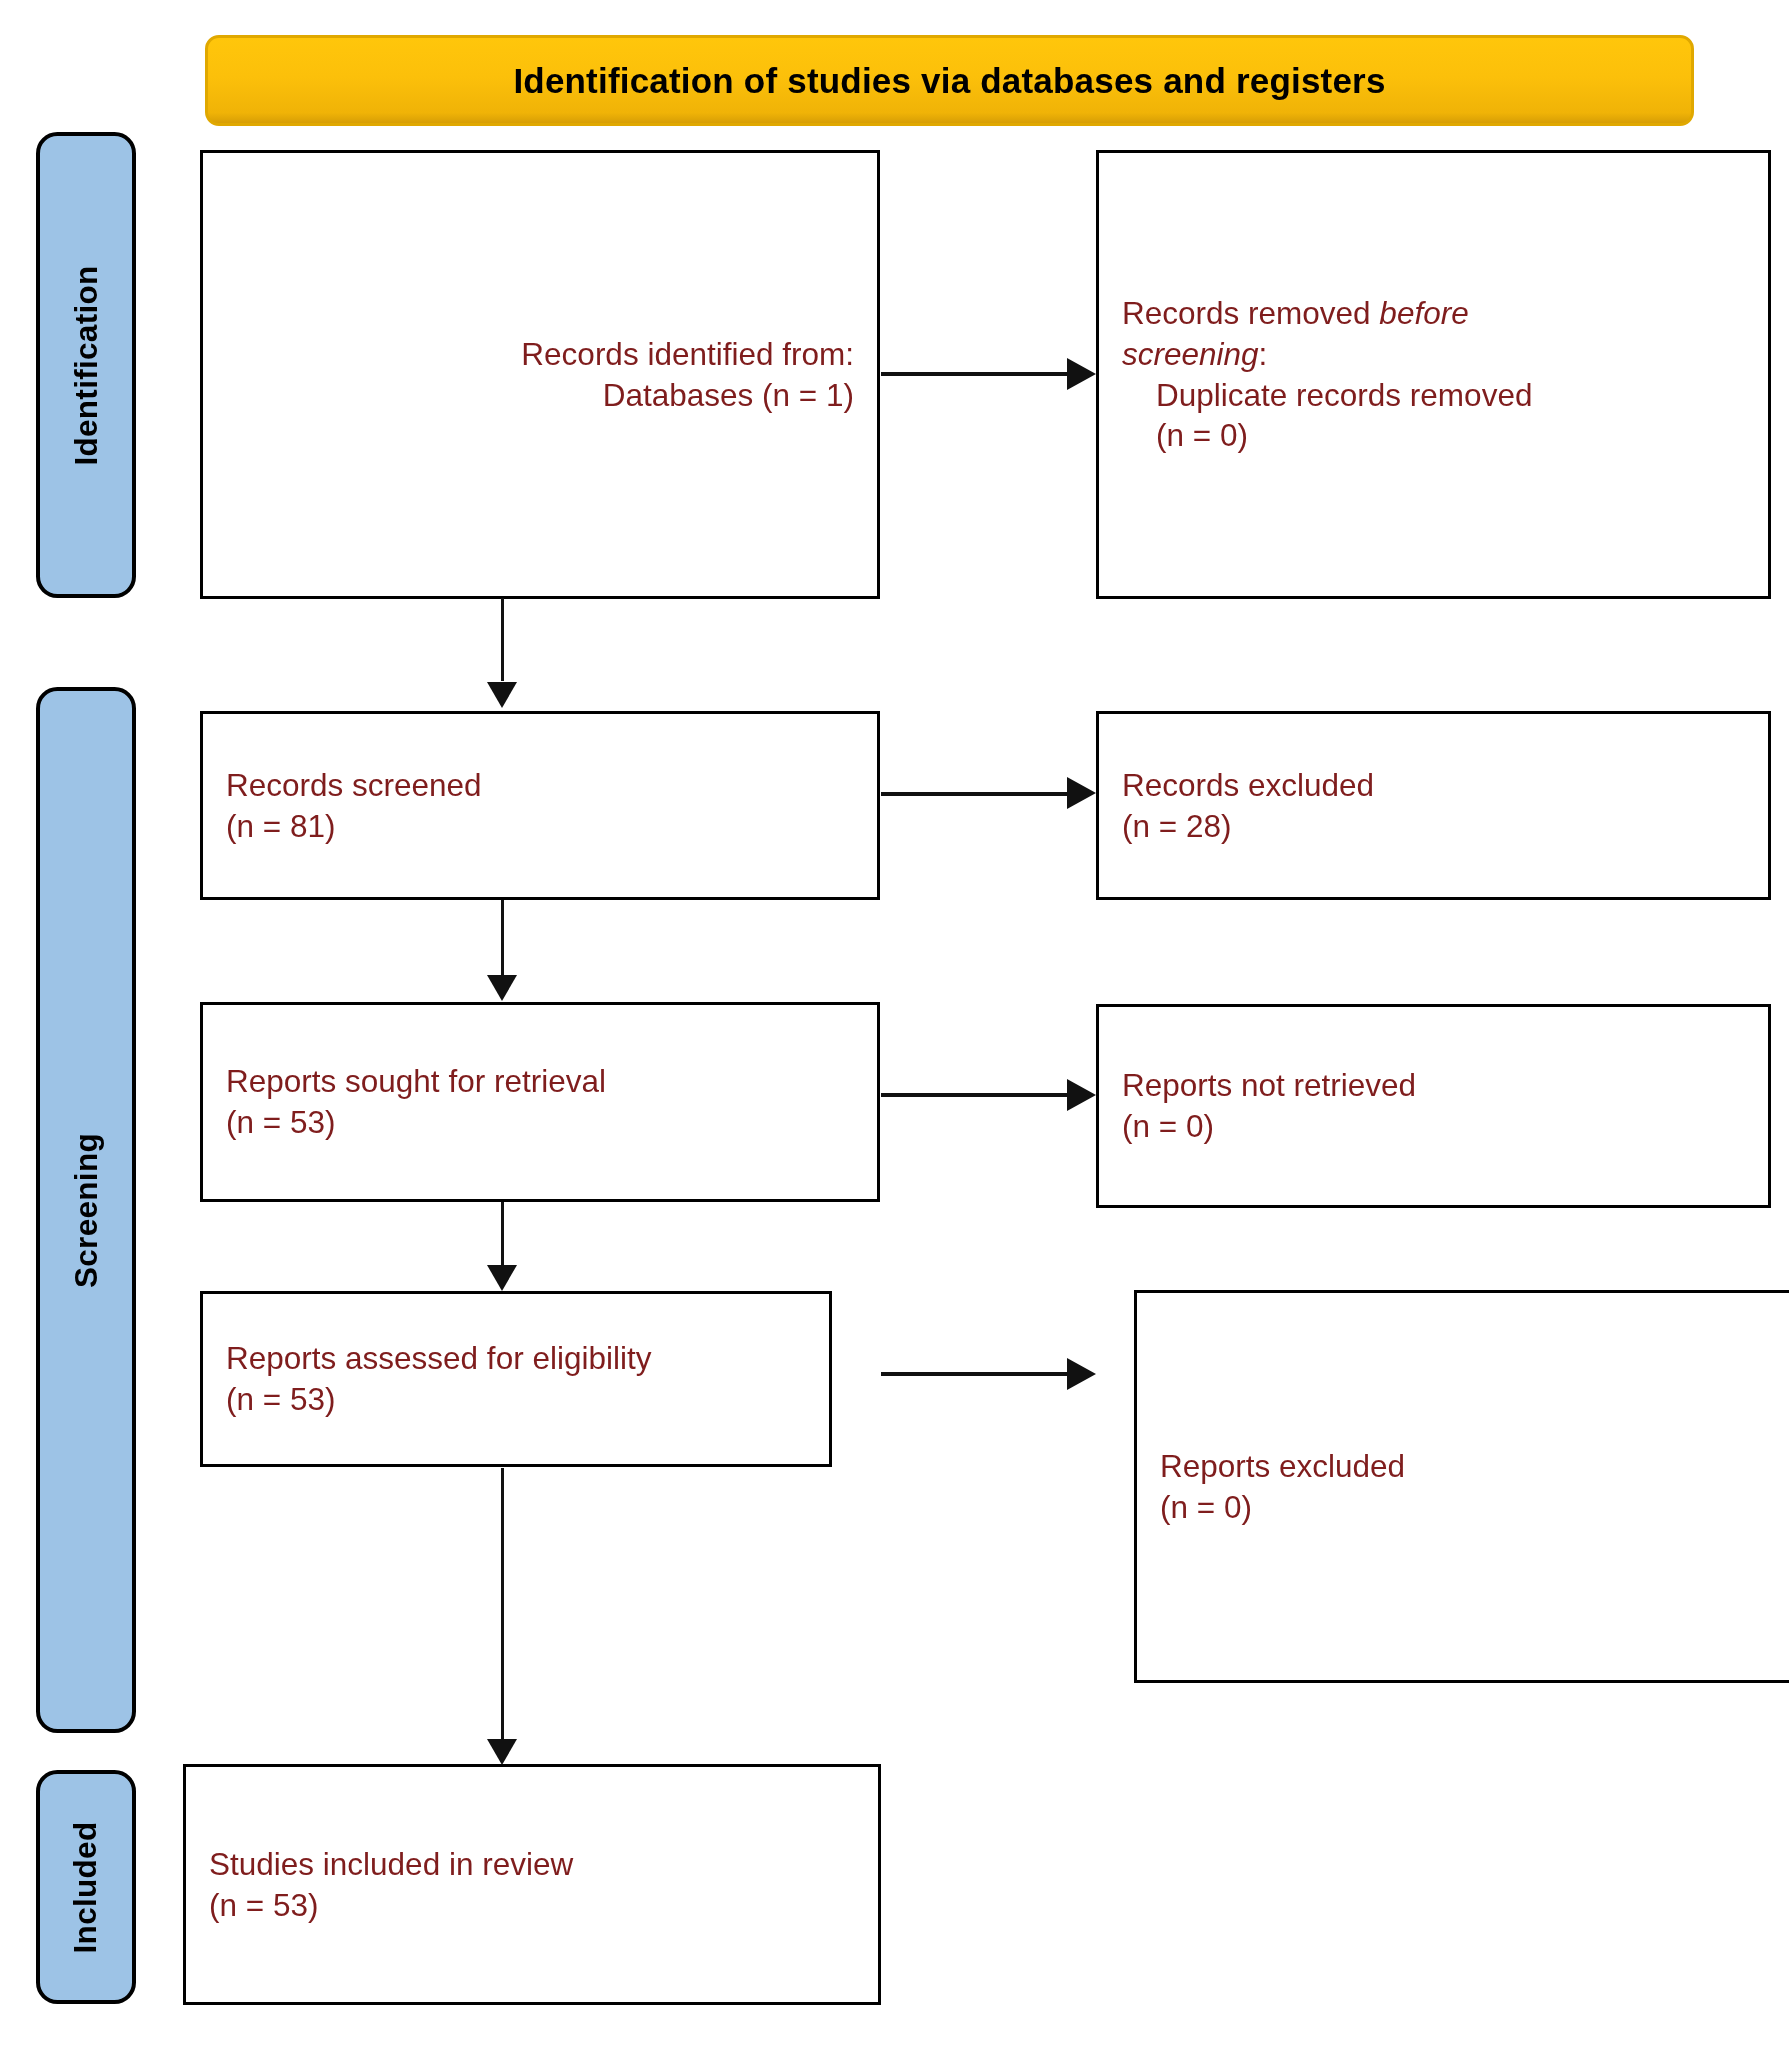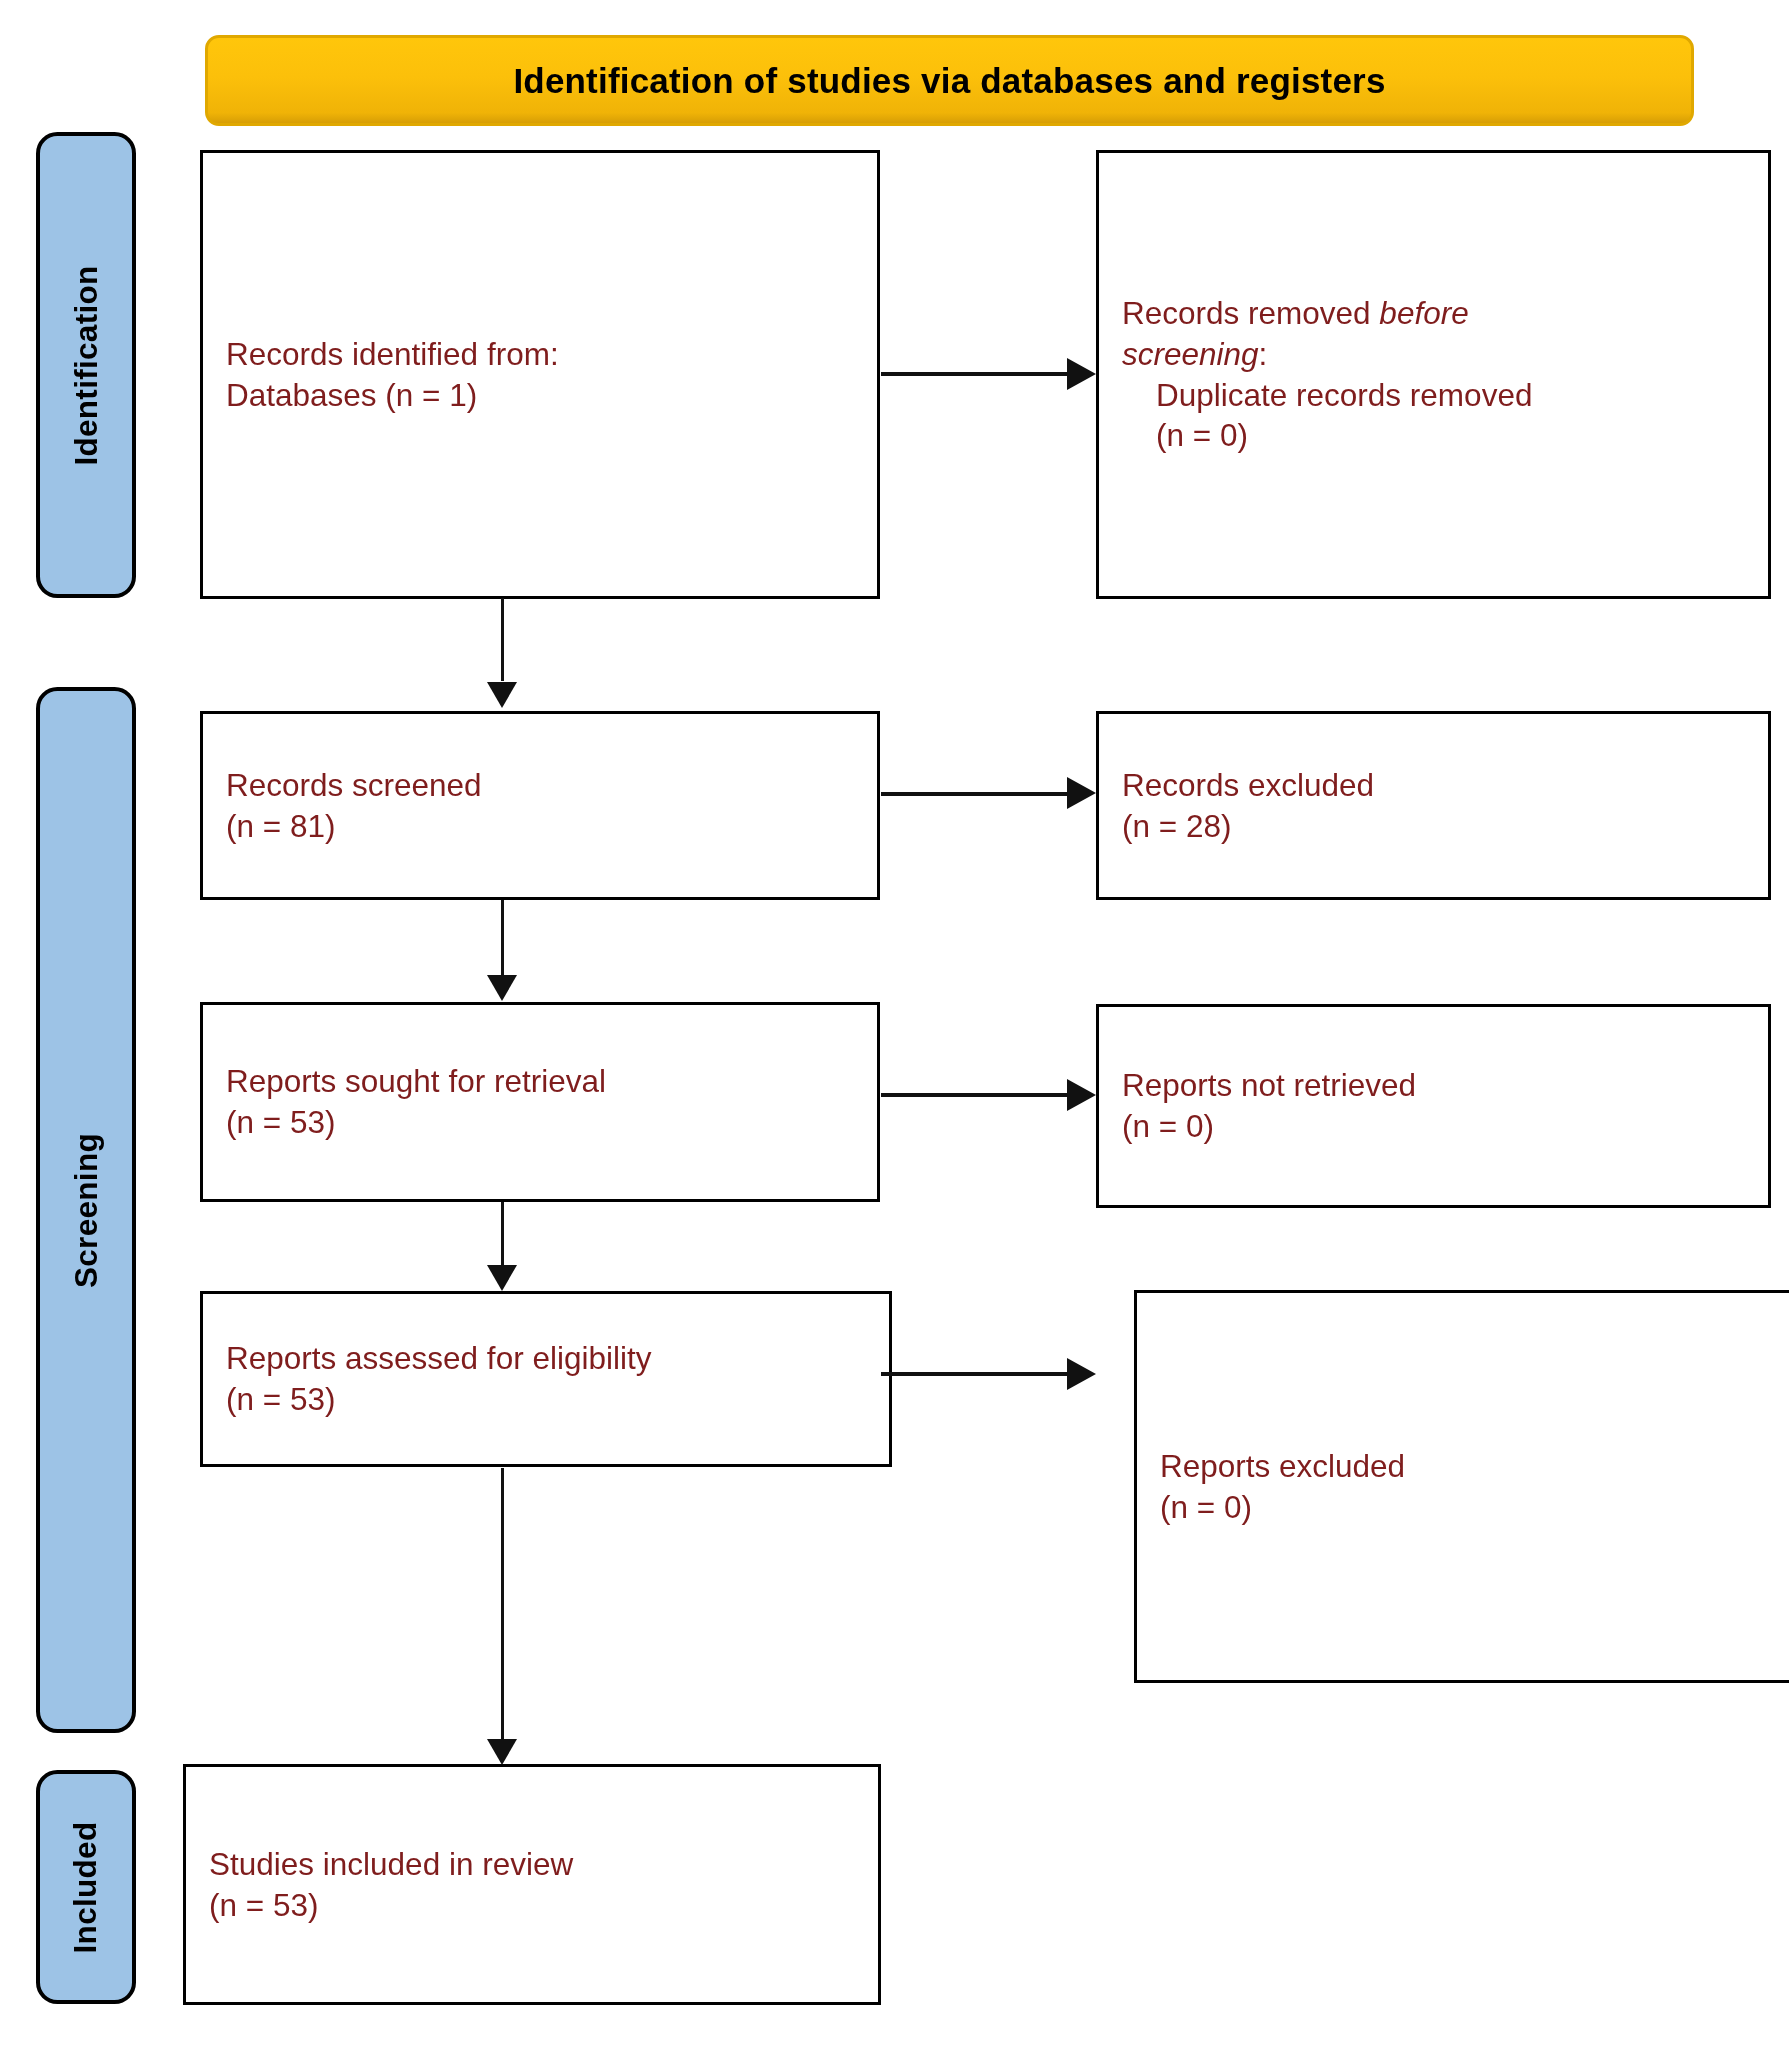--- a/index.html
+++ b/index.html
@@ -80,30 +80,30 @@
     box-sizing: border-box;
   }
   .box-line {
     font-size: 31.5px;
     color: #7f1d1d;
     line-height: 1.30;
     white-space: pre-wrap;
   }
   .box-line.indent-1 { padding-left: 34px; }
   .box-line em { font-style: italic; }
-  .box-inner.center-text { text-align: left; }
+  .box-inner.center-text { text-align: right; }
 
   
   #box-identified      { left: 200px;  top: 150px;  width: 680px; height: 449px; }
   #box-removed         { left: 1096px; top: 150px;  width: 675px; height: 449px; }
   #box-screened        { left: 200px;  top: 711px; width: 680px; height: 189px; }
   #box-records-excl    { left: 1096px; top: 711px; width: 675px; height: 189px; }
   #box-sought          { left: 200px;  top: 1002px; width: 680px; height: 200px; }
   #box-not-retrieved   { left: 1096px; top: 1004px; width: 675px; height: 204px; }
-  #box-assessed        { left: 200px;  top: 1291px; width: 692px; height: 176px; }
+  #box-assessed        { left: 200px;  top: 1291px; width: 632px; height: 176px; }
   #box-reports-excl    { left: 1096px; top: 1290px; width: 675px; height: 393px; margin-left: 38px; }
   #box-included        { left: 183px;  top: 1764px; width: 698px; height: 241px; }
 
   
   .arrow-line-v {
     position: absolute;
     width: 3.1px;
     background: #111111;
   }
   .arrow-head-d {

